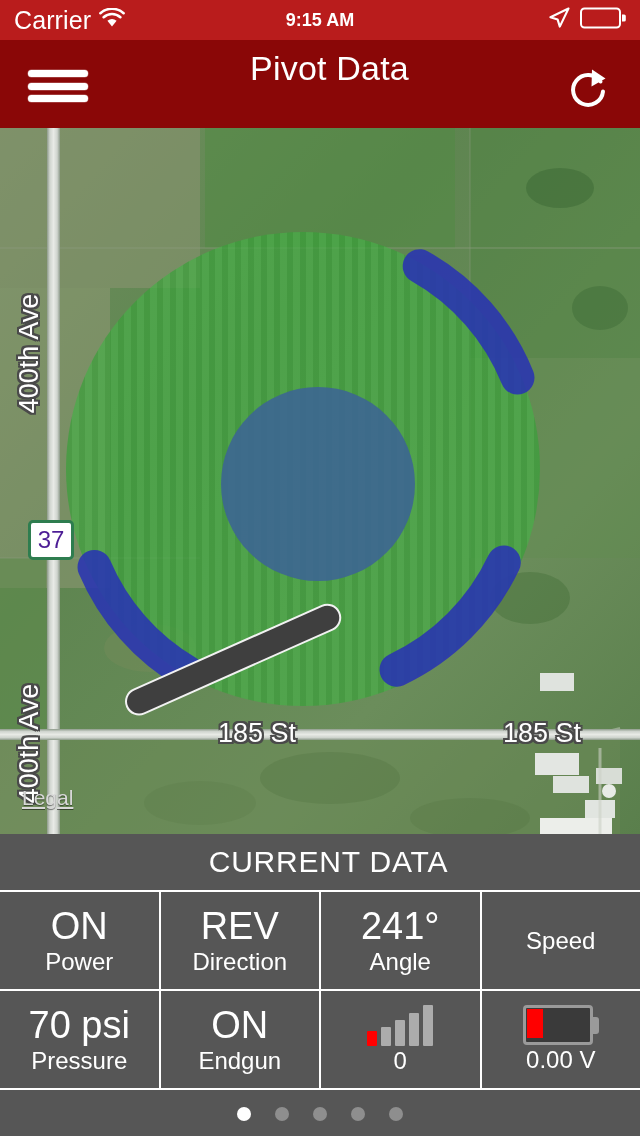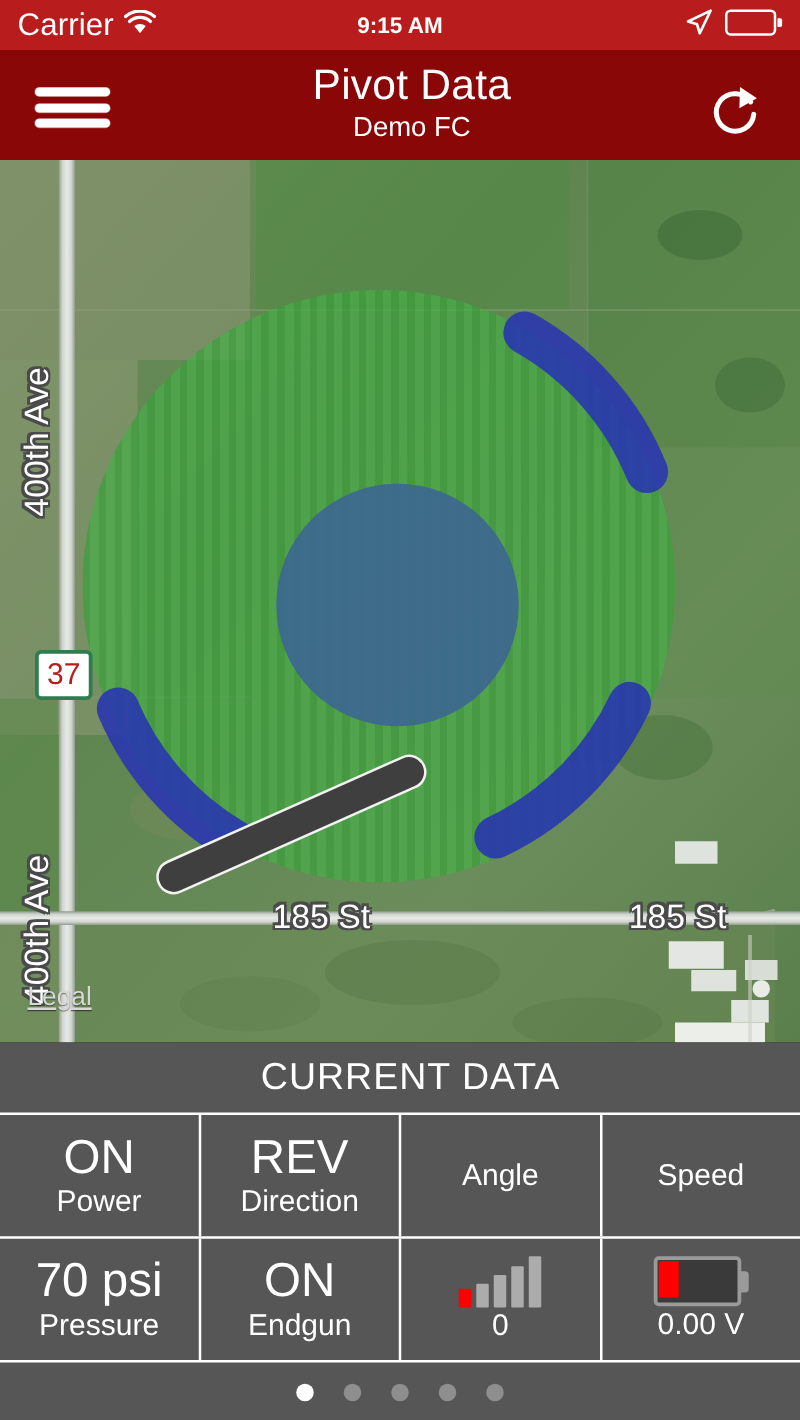--- a/index.html
+++ b/index.html
@@ -101,21 +101,21 @@
   }
   .lbl-ave-top { left:-30px; top:210px; transform:rotate(-90deg); transform-origin:50% 50%; }
   .lbl-ave-bot { left:-30px; top:600px; transform:rotate(-90deg); transform-origin:50% 50%; }
   .lbl-185-a { left:218px; top:590px; }
   .lbl-185-b { left:503px; top:590px; }
 
   .shield {
     position:absolute; left:28px; top:392px; width:46px; height:40px;
     background:#fff; border:3px solid #2e7d4f; border-radius:5px;
     display:flex; align-items:center; justify-content:center;
-    font-size:24px; color:#b91c1c; font-weight:400;
+    font-size:24px; color:#4c1d95; font-weight:400;
   }
   .legal {
     position:absolute; left:22px; bottom:24px;
     color:#d8d8d8; font-size:21px; text-decoration:underline;
     text-shadow:0 1px 1px rgba(0,0,0,.5); cursor:pointer;margin-top:16px;
   }
 
   
   .panel {
     position:absolute; top:834px; left:0; width:640px; height:302px;
@@ -193,21 +193,20 @@
   </div>
 
   <div class="navbar">
     <div class="hamburger">
       <span></span>
       <span></span>
       <span></span>
     </div>
     <div class="nav-title-wrap">
       <div class="nav-title">Pivot Data</div>
-      <div class="nav-sub">Demo FC</div>
     </div>
     <div class="refresh-btn">
       <svg width="54" height="54" viewBox="0 0 54 54">
         <path d="M38.5 17.5 A15 15 0 1 0 41 27.5" fill="none" stroke="#fff" stroke-width="4" stroke-linecap="round"></path>
         <path d="M30 5.5 L43.5 14.5 L29.5 22.5 Z" fill="#fff"></path>
       </svg>
     </div>
   </div>
 
   <div class="map">
@@ -292,20 +291,21 @@
       <div class="grow">
         <div class="cell">
           <div class="big">ON</div>
           <div class="lbl">Power</div>
         </div>
         <div class="cell">
           <div class="big">REV</div>
           <div class="lbl">Direction</div>
         </div>
         <div class="cell">
+          <div class="big">241°</div>
           <div class="lbl">Angle</div>
         </div>
         <div class="cell">
           <div class="lbl">Speed</div>
         </div>
       </div>
 
       <div class="grow">
         <div class="cell">
           <div class="big">70 psi</div>

